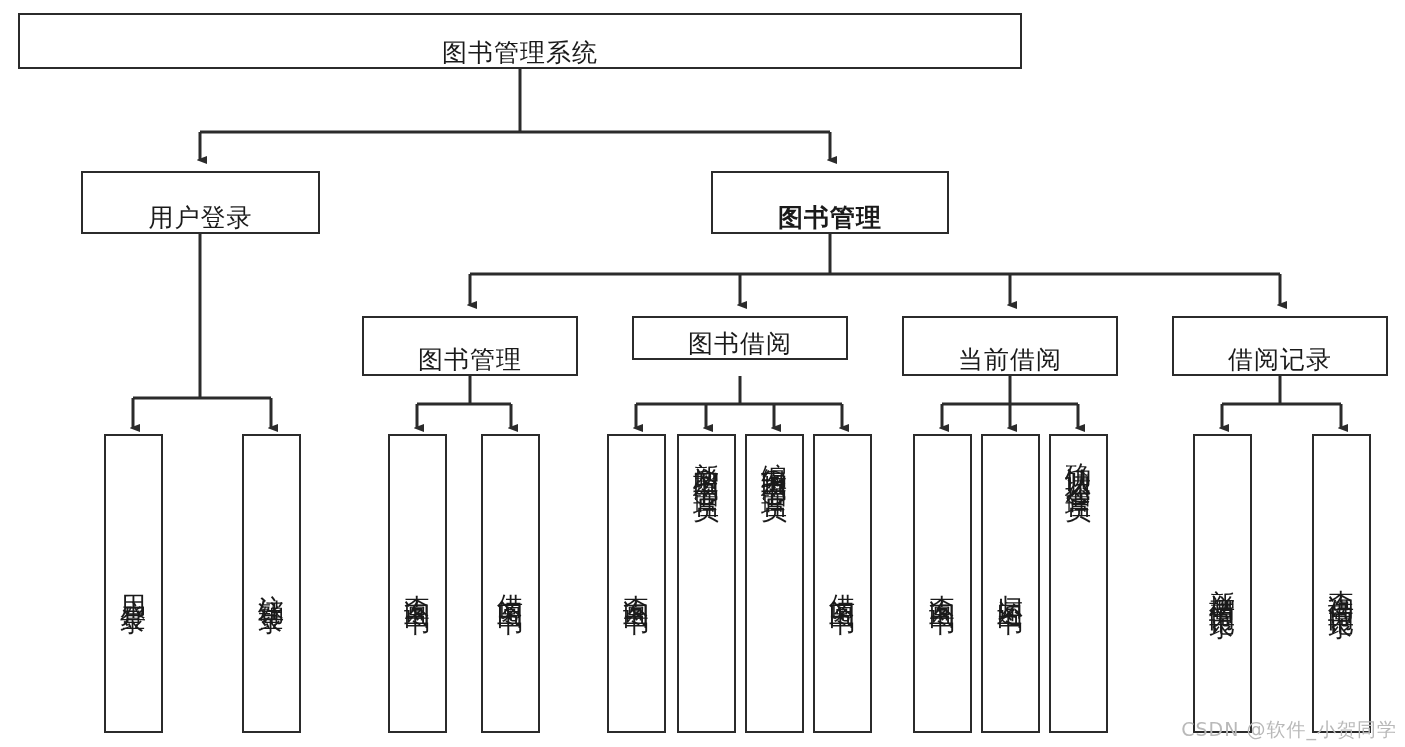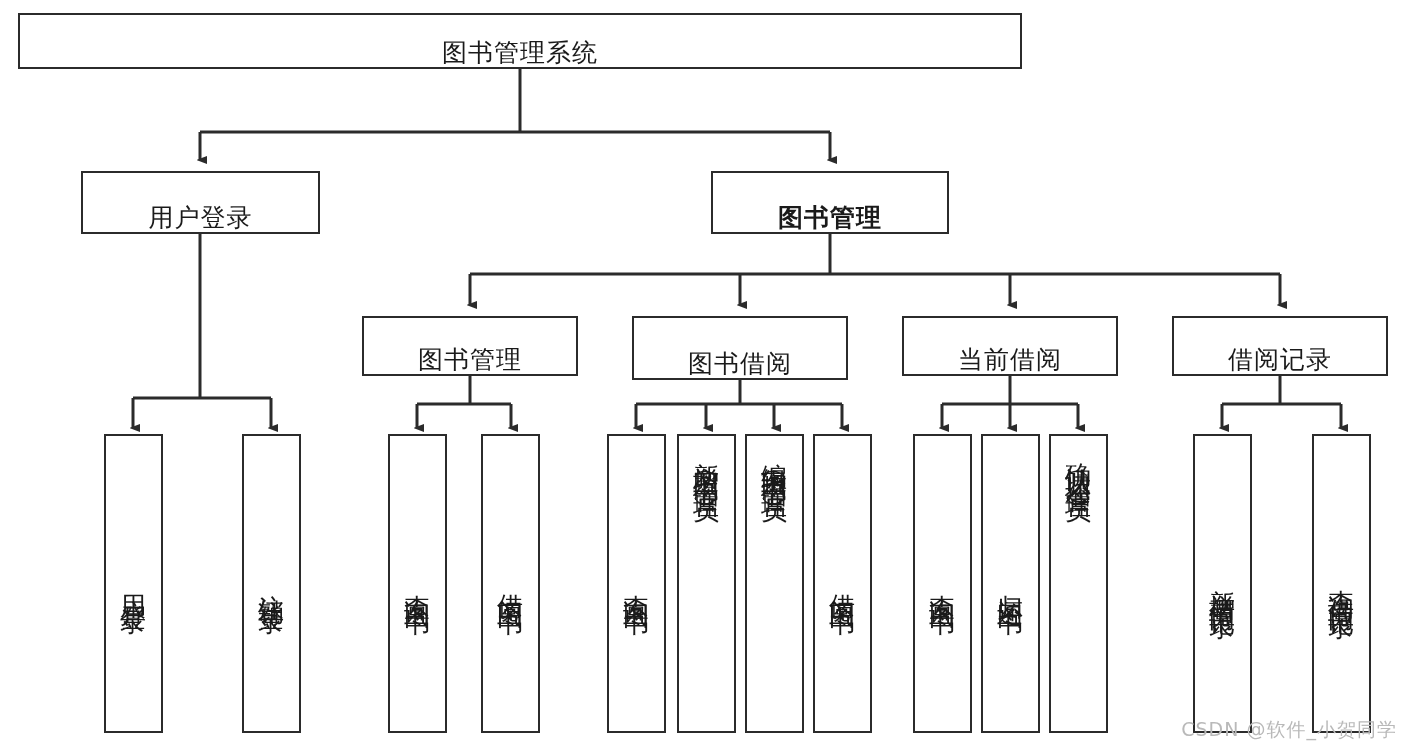--- a/index.html
+++ b/index.html
@@ -120,21 +120,21 @@
   <div class="node h" style="left:81px;top:171px;width:239px;height:63px;">
     <span class="lbl">用户登录</span>
   </div>
   <div class="node h" style="left:711px;top:171px;width:238px;height:63px;font-weight:bold;">
     <span class="lbl">图书管理</span>
   </div>
 
   <div class="node h" style="left:362px;top:316px;width:216px;height:60px;">
     <span class="lbl">图书管理</span>
   </div>
-  <div class="node h" style="left:632px;top:316px;width:216px;height:64px;">
+  <div class="node h" style="left:632px;top:316px;width:216px;height:44px;">
     <span class="lbl">图书借阅</span>
   </div>
   <div class="node h" style="left:1172px;top:316px;width:216px;height:60px;">
     <span class="lbl">借阅记录</span>
   </div>
   <div class="node h" style="left:902px;top:316px;width:216px;height:60px;">
     <span class="lbl">当前借阅</span>
   </div>
 
   <div class="node v mid" style="left:104px;top:434px;width:59px;height:299px;">

